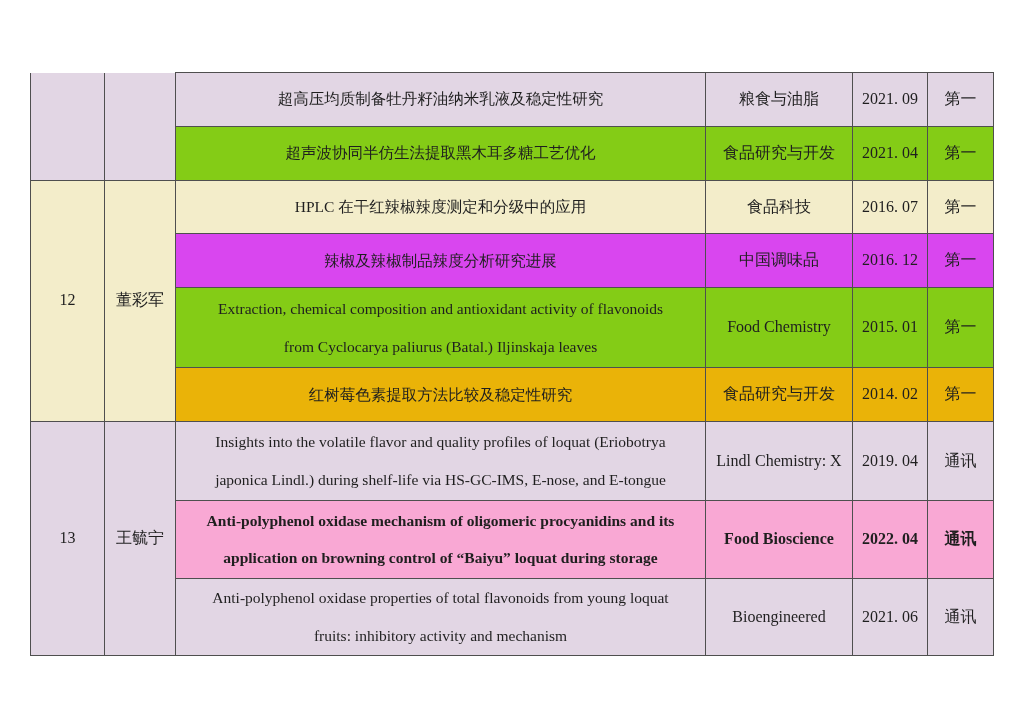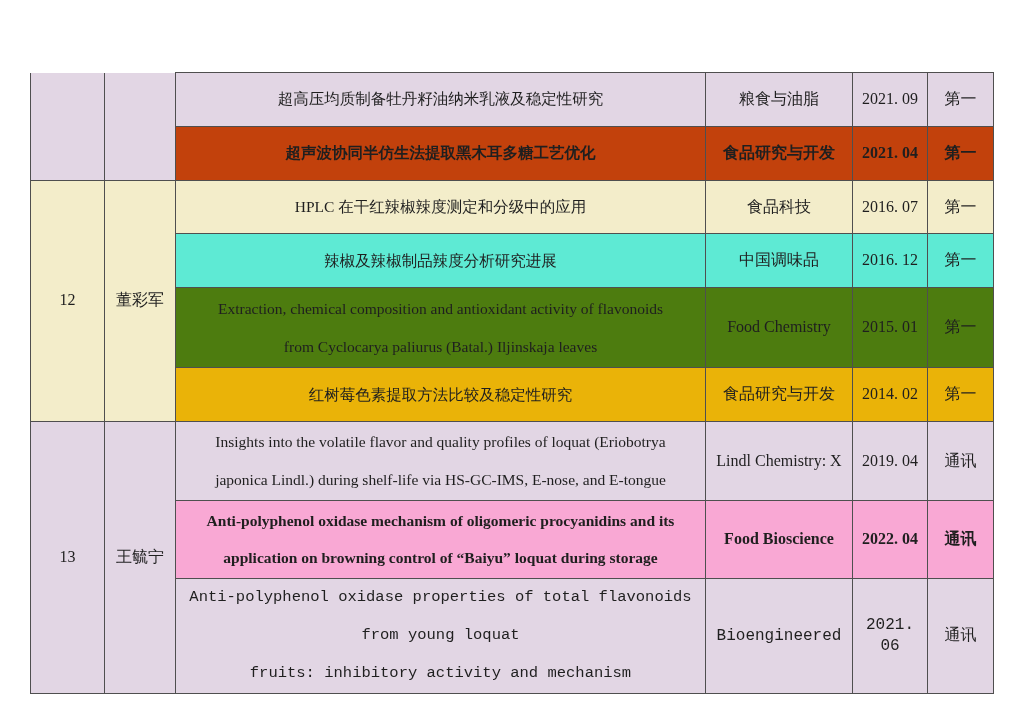--- a/index.html
+++ b/index.html
@@ -25,21 +25,21 @@
     white-space:pre-line;
     line-height:2.45;
     padding:0 7px;
   }
   td.cell-date{padding:16px 2px;}
   tr.h41{height:41px;}
   tr.h40{height:40px;}
   tr.h80{height:80px;}
   tr.h79{height:79px;}
   tr.h78{height:78px;}
-  tr.h76{height:76px;font-family:Liberation Mono, monospace;}
+  tr.h76{height:76px;}
 </style>
 </head>
 <body>
 
 <div class="page">
   <table class="pub-table">
     <colgroup>
       <col style="width:74px">
       <col style="width:71px">
       <col style="width:530px">
@@ -50,42 +50,42 @@
     <tbody>
 
       <tr class="h41" style="background: rgb(226, 214, 228);">
         <td class="no-top" rowspan="2"></td>
         <td class="no-top" rowspan="2"></td>
         <td class="cell-title">超高压均质制备牡丹籽油纳米乳液及稳定性研究</td>
         <td>粮食与油脂</td>
         <td class="cell-date">2021. 09</td>
         <td>第一</td>
       </tr>
-      <tr class="h41" style="background: #c2410c; font-weight: bold;">
+      <tr class="h41" style="background: #84cc16;">
         <td class="cell-title">超声波协同半仿生法提取黑木耳多糖工艺优化</td>
         <td>食品研究与开发</td>
         <td class="cell-date">2021. 04</td>
         <td>第一</td>
       </tr>
 
       <tr class="h41" style="background: rgb(243, 237, 202);">
         <td rowspan="4">12</td>
         <td rowspan="4">董彩军</td>
         <td class="cell-title">HPLC 在干红辣椒辣度测定和分级中的应用</td>
         <td>食品科技</td>
         <td class="cell-date">2016. 07</td>
         <td>第一</td>
       </tr>
-      <tr class="h41" style="background: #5eead4;">
+      <tr class="h41" style="background: #d946ef;">
         <td class="cell-title">辣椒及辣椒制品辣度分析研究进展</td>
         <td>中国调味品</td>
         <td class="cell-date">2016. 12</td>
         <td>第一</td>
       </tr>
-      <tr class="h80" style="background: #4d7c0f;">
+      <tr class="h80" style="background: #84cc16;">
         <td class="cell-title">Extraction, chemical composition and antioxidant activity of flavonoids
 from Cyclocarya paliurus (Batal.) Iljinskaja leaves</td>
         <td>Food Chemistry</td>
         <td class="cell-date">2015. 01</td>
         <td>第一</td>
       </tr>
       <tr class="h40" style="background: #eab308;">
         <td class="cell-title">红树莓色素提取方法比较及稳定性研究</td>
         <td>食品研究与开发</td>
         <td class="cell-date">2014. 02</td>

